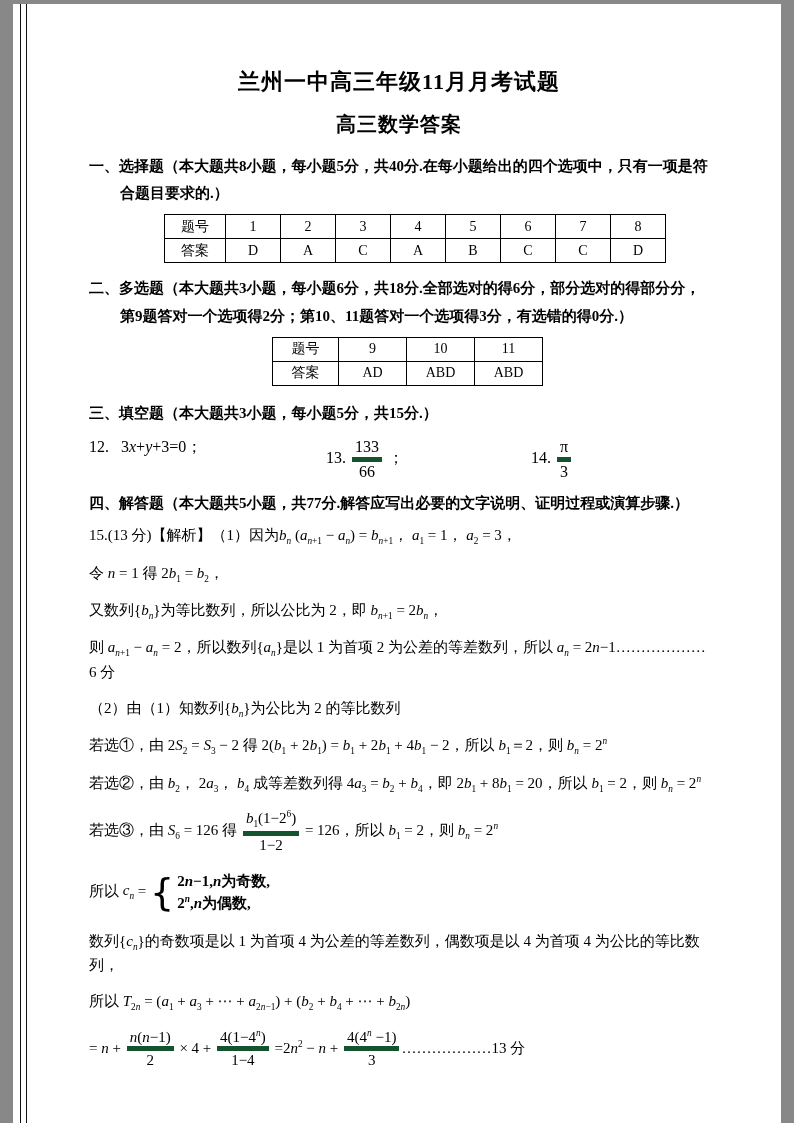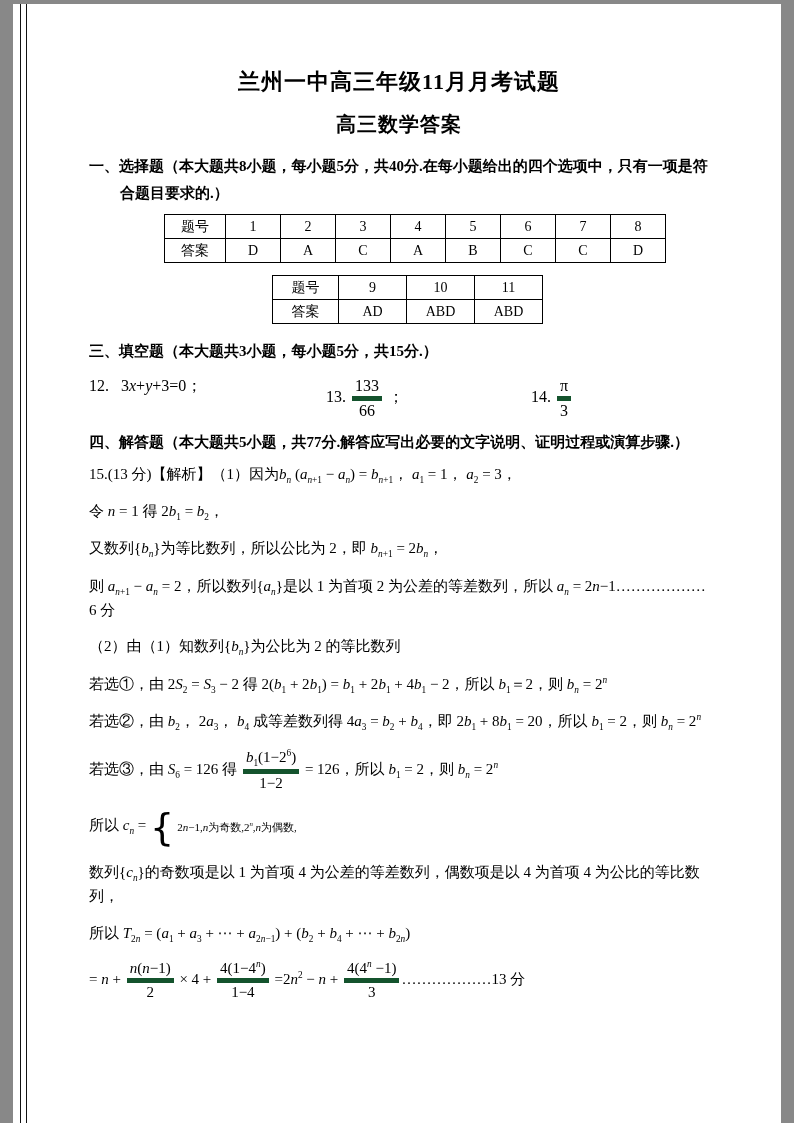--- a/index.html
+++ b/index.html
@@ -54,21 +54,21 @@
   sub,sup{font-size:62%;}
   i{font-style:italic;}
   .fr{display:inline-block;text-align:center;vertical-align:middle;margin:0 2px;}
   .fr .nu{display:block;border-bottom:5px solid #14532d;padding:0 3px;line-height:1.25;}
   .fr .de{display:block;padding:0 3px;line-height:1.25;}
   .cases{display:inline-flex;align-items:center;vertical-align:middle;}
   .cbr{
     font-family:"DejaVu Sans",sans-serif;
     font-size:38px;line-height:1;font-weight:normal;margin-right:3px;
   }
-  .cstack{display:inline-flex;flex-direction:row;font-size:11px;}
+  .cstack{display:inline-flex;flex-direction:column;font-size:15px;font-weight:bold;}
   .cstack > span{line-height:1.5;}
   .footer{
     position:absolute;left:76px;right:72px;top:1050px;
     font-size:14px;white-space:nowrap;
   }
   .footer span{display:inline-block;}
   .f-left{margin-left:28px;}
   .f-page{margin-left:92px;}
   .f-total{margin-left:86px;}
 </style>
@@ -103,20 +103,21 @@
         <td>C</td>
         <td>A</td>
         <td>B</td>
         <td>C</td>
         <td>C</td>
         <td>D</td>
       </tr>
     </tbody>
   </table>
 
+  <p class="sec-heading">二、多选题（本大题共3小题，每小题6分，共18分.全部选对的得6分，部分选对的得部分分，第9题答对一个选项得2分；第10、11题答对一个选项得3分，有选错的得0分.）</p>
 
   <table class="tbl tbl2">
     <tbody>
       <tr>
         <td class="hd">题号</td>
         <td>9</td>
         <td>10</td>
         <td>11</td>
       </tr>
       <tr>

